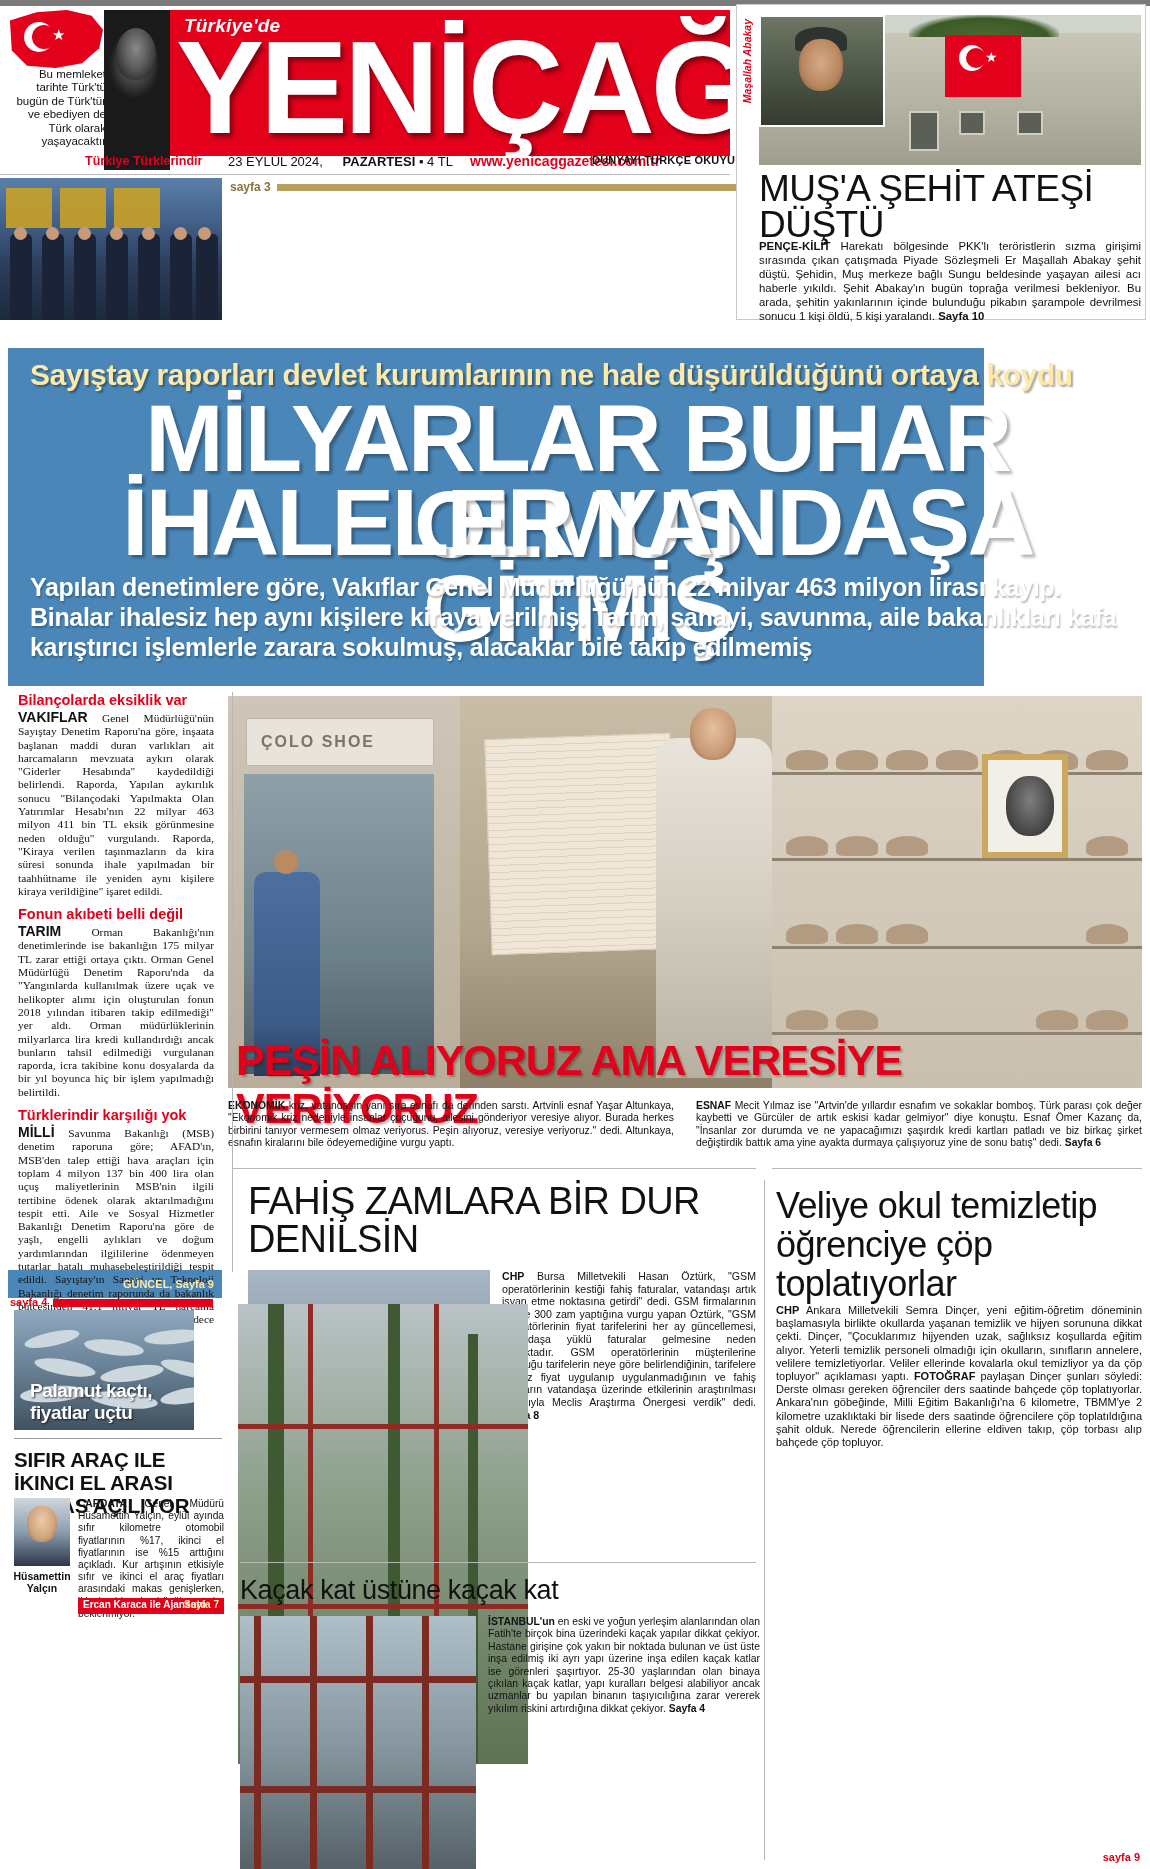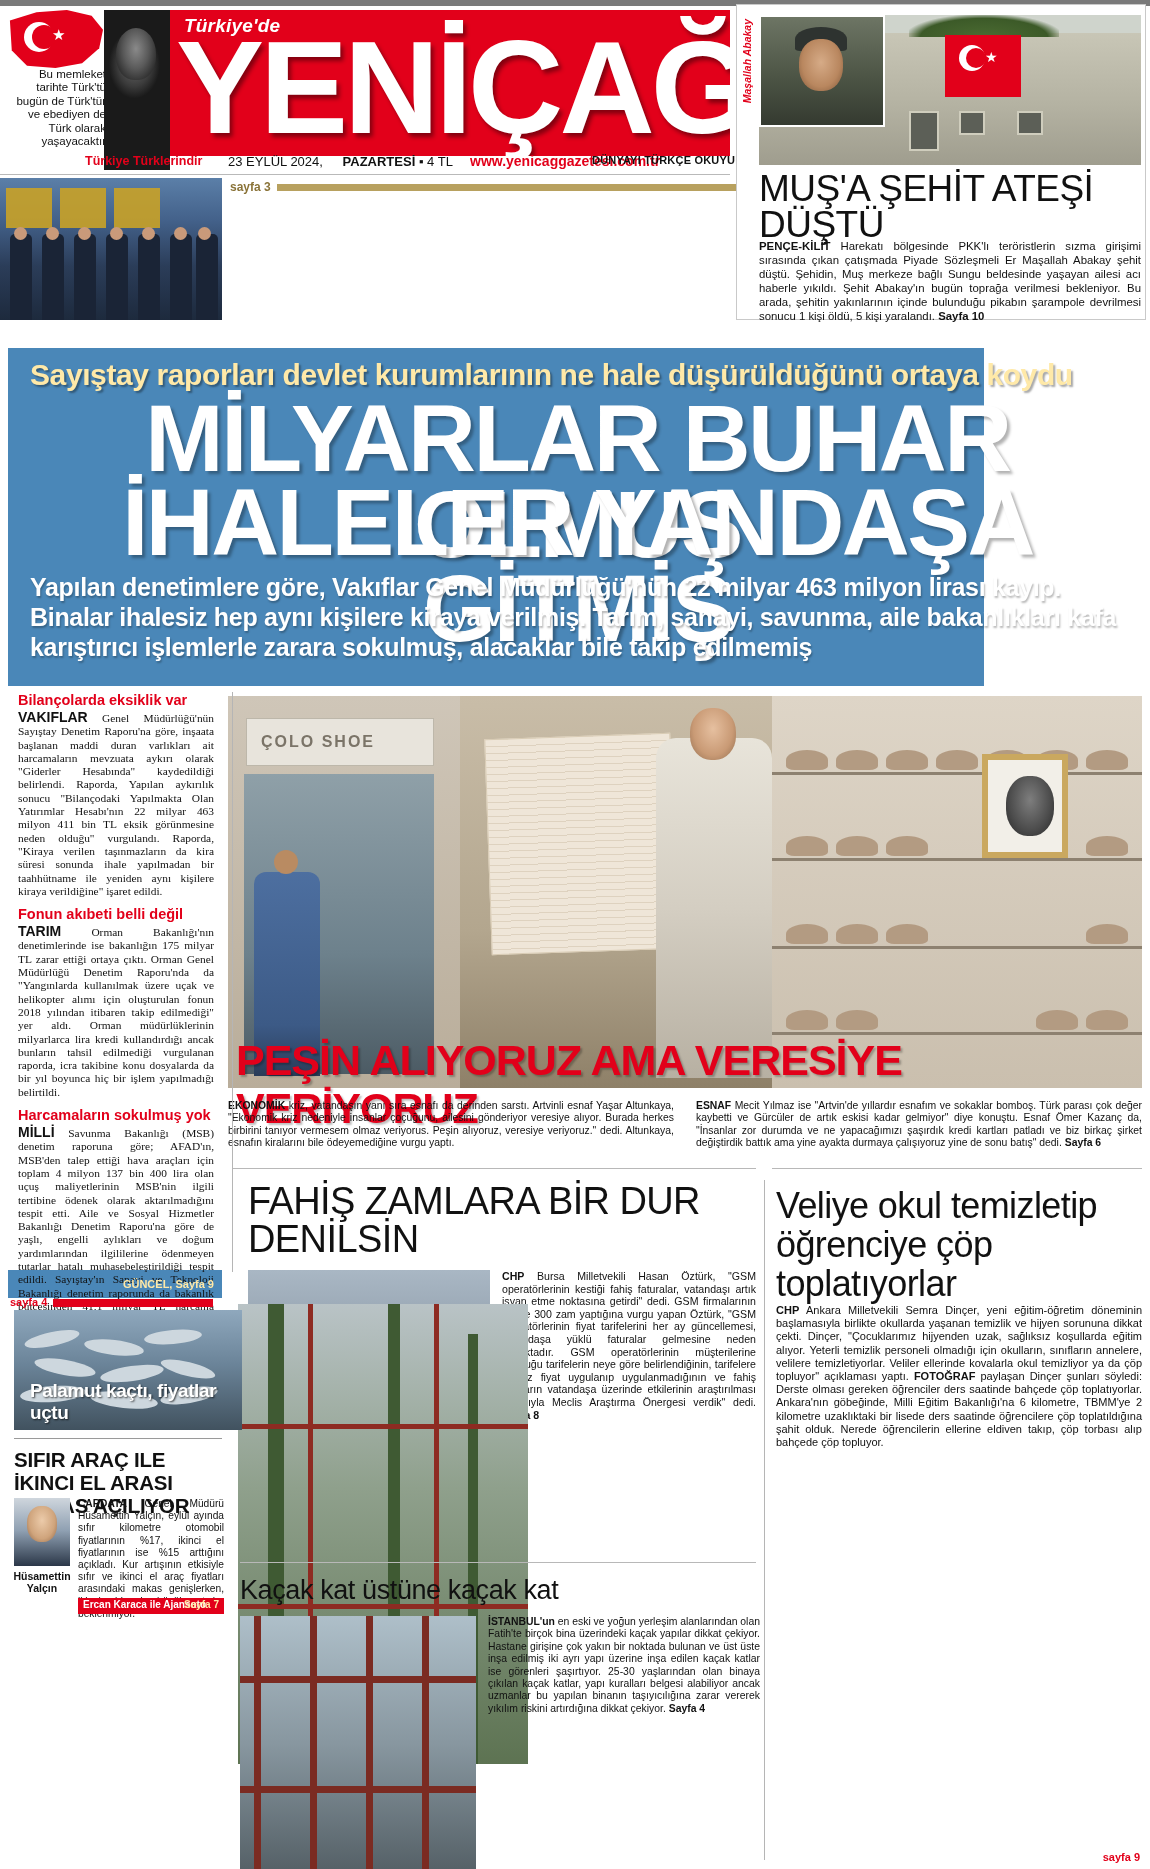--- a/index.html
+++ b/index.html
@@ -204,21 +204,21 @@
      color:#111; text-align:justify; }
   .veliye-body b { font-weight:bold; }
   .veliye-photo { position:absolute; left:-538px; top:118px; width:290px; height:460px;
      background:linear-gradient(180deg,#b9c3c6 0%, #8fa08c 40%, #5d7352 100%); overflow:hidden; }
   .vp-tree { position:absolute; background:#3f5a33; }
   .vp-rail { position:absolute; background:#8e2b22; }
 
   
   .sayfa4 { position:absolute; left:10px; top:1296px; font-size:11px; color:#e2001a; font-weight:bold; }
   .sayfa4 .bar { display:inline-block; width:160px; height:8px; background:#e2001a; margin-left:6px; vertical-align:middle; }
-  .palamut { position:absolute; left:14px; top:1310px; width:228px; height:120px;
+  .palamut { position:absolute; left:14px; top:1310px; width:180px; height:120px;
      background:linear-gradient(180deg,#8fa8bd 0%, #6b8499 45%, #41525f 100%); overflow:hidden; }
   .pm-fish { position:absolute; background:#cdd7de; border-radius:50%; }
   .palamut-cap { position:absolute; left:16px; bottom:6px; color:#fff; font-size:19px; font-weight:bold;
      text-shadow:1px 1px 2px rgba(0,0,0,.7); letter-spacing:-.4px; }
   .sepline { position:absolute; left:14px; top:1438px; width:208px; height:1px; background:#9a9a9a; }
 
   .sifir-title { position:absolute; left:14px; top:1448px; width:210px; font-size:20.5px; line-height:23px;
      font-weight:bold; color:#111; letter-spacing:-.2px; }
   .sifir-face { position:absolute; left:14px; top:1498px; width:56px; height:68px;
      background:linear-gradient(180deg,#cfd6dd 0%, #8fa0b2 48%, #2b3748 100%); }
@@ -333,21 +333,21 @@
     <div class="blue-h2">İHALELER YANDAŞA GİTMİŞ</div>
     <div class="blue-deck">Yapılan denetimlere göre, Vakıflar Genel Müdürlüğü'nün 22 milyar 463 milyon lirası kayıp. Binalar ihalesiz hep aynı kişilere kiraya verilmiş. Tarım, sanayi, savunma, aile bakanlıkları kafa karıştırıcı işlemlerle zarara sokulmuş, alacaklar bile takip edilmemiş</div>
   </div>
 
   <div class="lc-bluefoot"></div>
   <div class="lcol">
     <div class="lc-head">Bilançolarda eksiklik var</div>
     <div class="lc-body"><b>VAKIFLAR</b><span> Genel Müdürlüğü'nün Sayıştay Denetim Raporu'na göre, inşaata başlanan maddi duran varlıkları ait harcamaların mevzuata aykırı olarak "Giderler Hesabında" kaydedildiği belirlendi. Raporda, Yapılan aykırılık sonucu "Bilançodaki Yapılmakta Olan Yatırımlar Hesabı'nın 22 milyar 463 milyon 411 bin TL eksik görünmesine neden olduğu" vurgulandı. Raporda, "Kiraya verilen taşınmazların da kira süresi sonunda ihale yapılmadan bir taahhütname ile yeniden aynı kişilere kiraya verildiğine" işaret edildi.</span></div>
     <div class="lc-head">Fonun akıbeti belli değil</div>
     <div class="lc-body"><b>TARIM</b><span> Orman Bakanlığı'nın denetimlerinde ise bakanlığın 175 milyar TL zarar ettiği ortaya çıktı. Orman Genel Müdürlüğü Denetim Raporu'nda da "Yangınlarda kullanılmak üzere uçak ve helikopter alımı için oluşturulan fonun 2018 yılından itibaren takip edilmediği" yer aldı. Orman müdürlüklerinin milyarlarca lira kredi kullandırdığı ancak bunların tahsil edilmediği vurgulanan raporda, icra takibine konu dosyalarda da bir yıl boyunca hiç bir işlem yapılmadığı belirtildi.</span></div>
-    <div class="lc-head">Harcamaların sokulmuş yok</div>
+    <div class="lc-head">Türklerindir karşılığı yok</div>
     <div class="lc-body"><b>MİLLİ</b><span> Savunma Bakanlığı (MSB) denetim raporuna göre; AFAD'ın, MSB'den talep ettiği hava araçları için toplam 4 milyon 137 bin 400 lira olan uçuş maliyetlerinin MSB'nin ilgili tertibine ödenek olarak aktarılmadığını tespit etti. Aile ve Sosyal Hizmetler Bakanlığı Denetim Raporu'na göre de yaşlı, engelli aylıkları ve doğum yardımlarından ilgililerine ödenmeyen tutarlar hatalı muhasebeleştirildiği tespit edildi. Sayıştay'ın Sanayi ve Teknoloji Bakanlığı denetim raporunda da bakanlık bütçesinden 41,1 milyar TL harcama yapıldığı ama elde edilen gelirin sadece 549 milyon TL olduğu kaydedildi.</span></div>
     <div class="lc-footer">GÜNCEL, Sayfa 9</div>
   </div>
 
   <div class="mainphoto">
     <div class="mp-wallL"></div>
     <div class="mp-shopsign"></div>
     <div class="mp-door"></div>
     <div class="mp-man"></div>
     <div class="mp-center">

